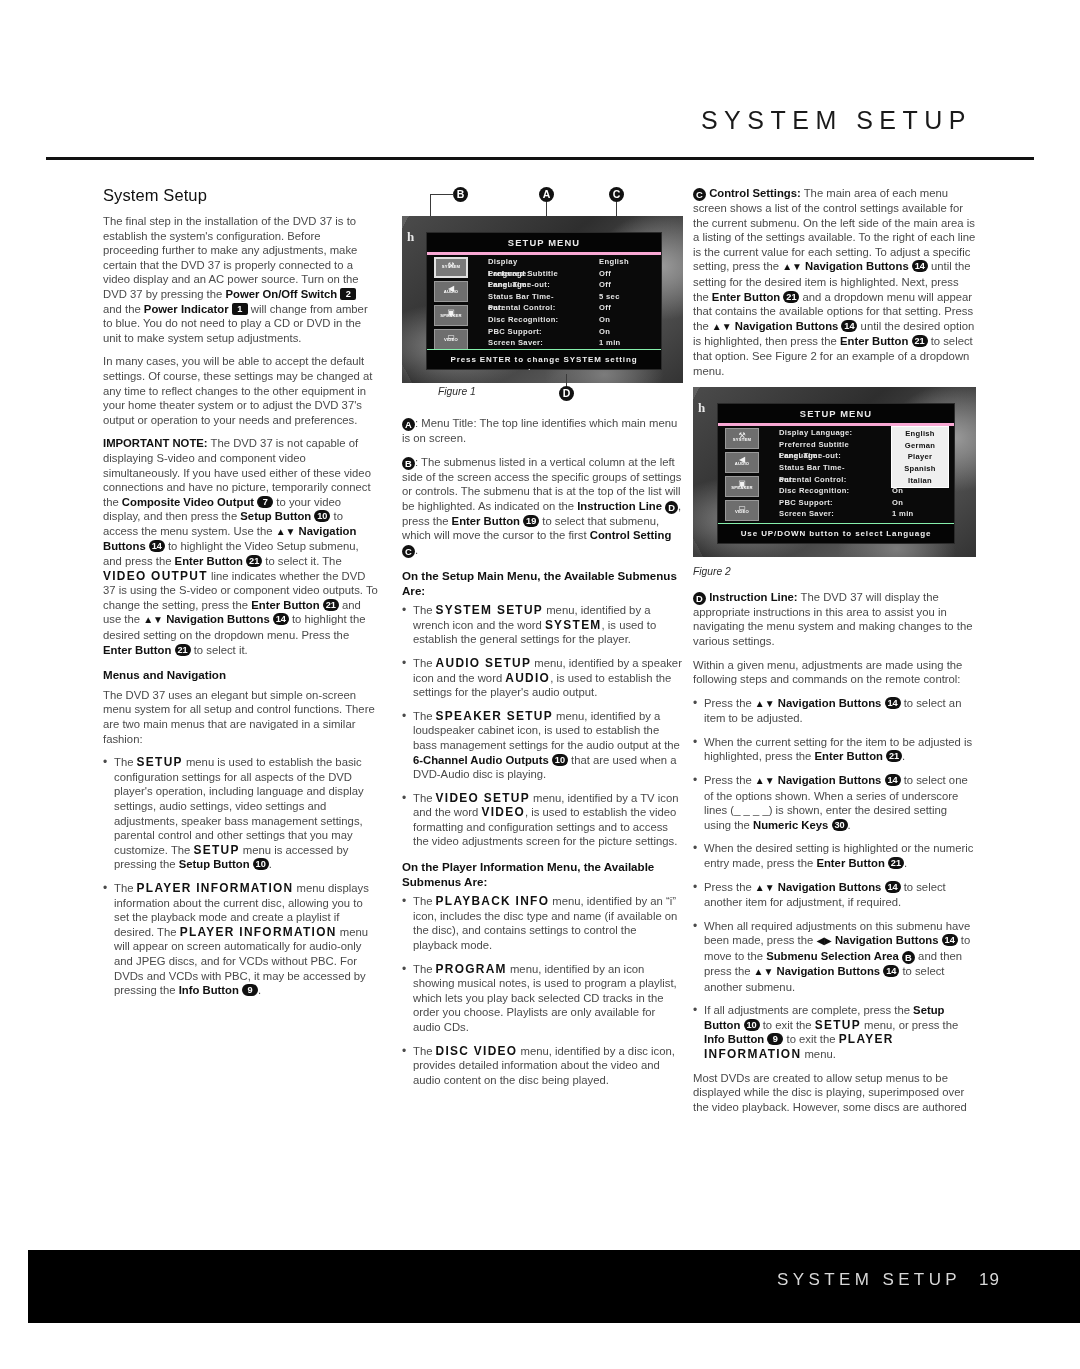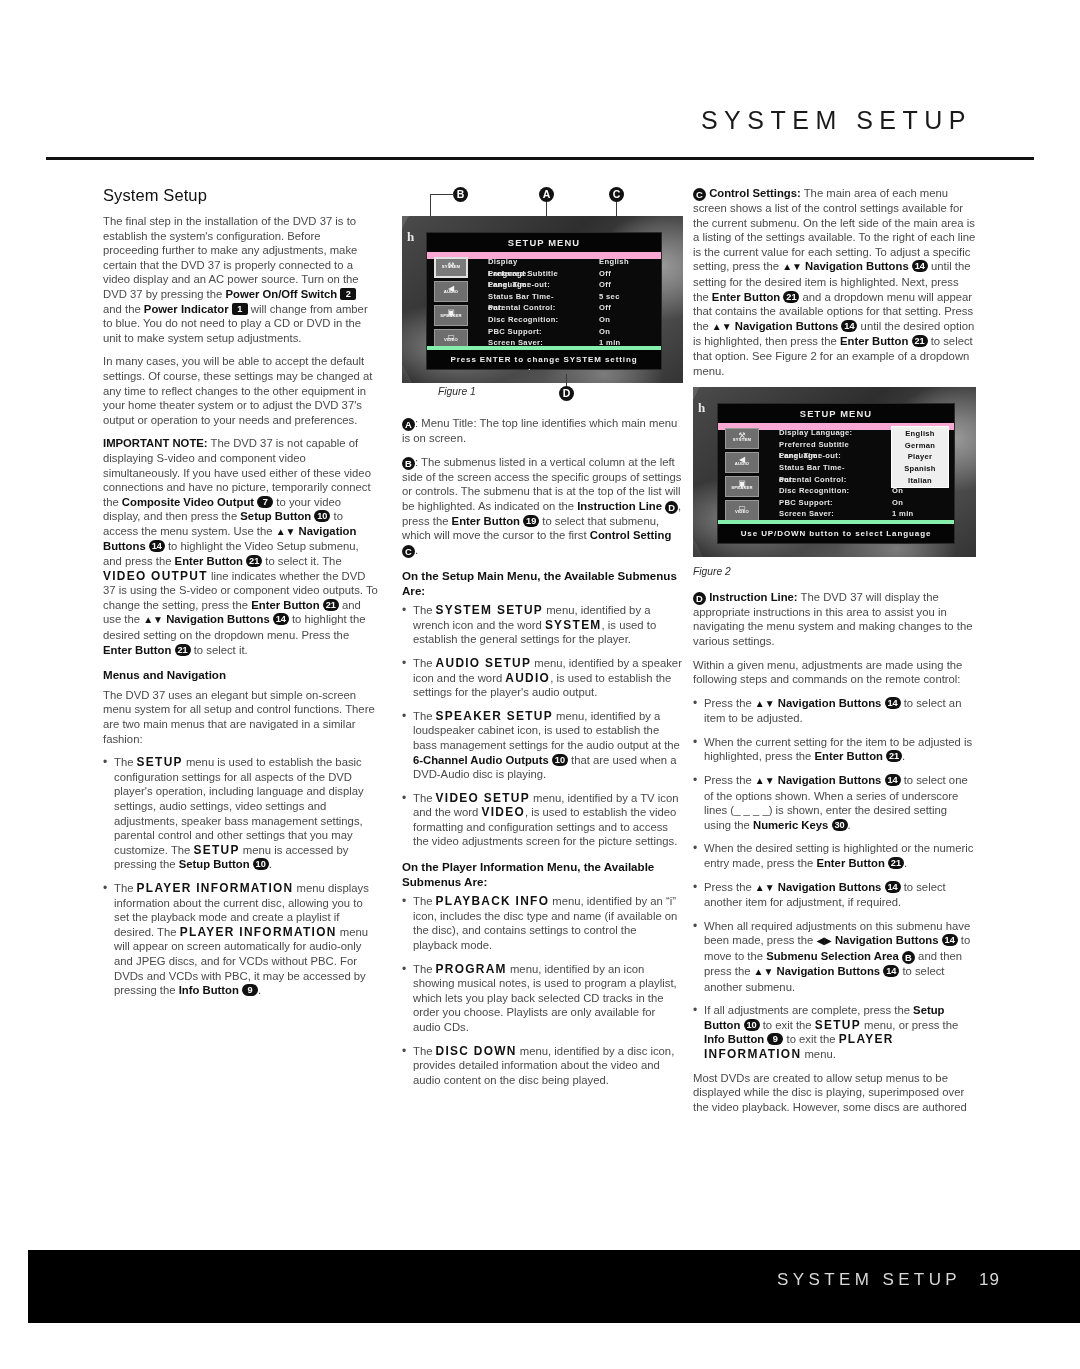--- a/index.html
+++ b/index.html
@@ -221,21 +221,21 @@
   }
   .osd-title {
     position: relative;
     height: 19px;
     line-height: 19px;
     text-align: center;
     color: #e9e9e9;
     font-size: 9.4px;
     font-weight: bold;
     letter-spacing: 1.1px;
-    border-bottom: 7px solid #f9a8d4;
+    border-bottom: 3px solid #f9a8d4;
     background: #050505;
   }
   .osd-body {
     position: absolute;
     left: 0; right: 0;
     top: 20px;
     bottom: 20px;
     display: flex;
   }
   .osd-side {
@@ -315,21 +315,21 @@
   .osd-instr {
     position: absolute;
     left: 0; right: 0; bottom: 0;
     height: 19px;
     line-height: 19px;
     text-align: center;
     color: #f0f0f0;
     font-size: 8px;
     font-weight: bold;
     letter-spacing: 0.9px;
-    border-top: 4px solid #86efac;
+    border-top: 1px solid #86efac;
     background: #050505;
   }
 
   .osd-hook {
     position: absolute;
     left: 5px;
     top: 14px;
     color: #e8e8e8;
     font-size: 13px;
     font-weight: bold;
@@ -488,21 +488,21 @@
       <li><span>The </span><span class="osd">AUDIO SETUP</span><span> menu, identified by a speaker icon and the word </span><span class="osd">AUDIO</span><span>, is used to establish the settings for the player's audio output.</span></li>
       <li><span>The </span><span class="osd">SPEAKER SETUP</span><span> menu, identified by a loudspeaker cabinet icon, is used to establish the bass management settings for the audio output at the </span><b>6-Channel Audio Outputs</b>&nbsp;<span class="cal">10</span><span> that are used when a DVD-Audio disc is playing.</span></li>
       <li><span>The </span><span class="osd">VIDEO SETUP</span><span> menu, identified by a TV icon and the word </span><span class="osd">VIDEO</span><span>, is used to establish the video formatting and configuration settings and to access the video adjustments screen for the picture settings.</span></li>
     </ul>
 
     <h3 class="sub-title">On the Player Information Menu, the Available Submenus Are:</h3>
 
     <ul class="bl">
       <li><span>The </span><span class="osd">PLAYBACK INFO</span><span> menu, identified by an “i” icon, includes the disc type and name (if available on the disc), and contains settings to control the playback mode.</span></li>
       <li><span>The </span><span class="osd">PROGRAM</span><span> menu, identified by an icon showing musical notes, is used to program a playlist, which lets you play back selected CD tracks in the order you choose. Playlists are only available for audio CDs.</span></li>
-      <li><span>The </span><span class="osd">DISC DOWN</span><span> menu, identified by a disc icon, provides detailed information about the video and audio content on the disc being played.</span></li>
+      <li><span>The </span><span class="osd">DISC VIDEO</span><span> menu, identified by a disc icon, provides detailed information about the video and audio content on the disc being played.</span></li>
     </ul>
   </div>
 
   <div class="col col-3">
 
     <p><span class="calL">C</span> <b>Control Settings:</b><span> The main area of each menu screen shows a list of the control settings available for the current submenu. On the left side of the main area is a listing of the settings available. To the right of each line is the current value for each setting. To adjust a specific setting, press the </span><span class="navarr">▲▼</span> <b>Navigation Buttons</b>&nbsp;<span class="cal">14</span><span> until the setting for the desired item is highlighted. Next, press the </span><b>Enter Button</b>&nbsp;<span class="cal">21</span><span> and a dropdown menu will appear that contains the available options for that setting. Press the </span><span class="navarr">▲▼</span> <b>Navigation Buttons</b>&nbsp;<span class="cal">14</span><span> until the desired option is highlighted, then press the </span><b>Enter Button</b>&nbsp;<span class="cal">21</span><span> to select that option. See Figure 2 for an example of a dropdown menu.</span></p>
 
     <div class="fig-img f2" style="margin-top:3px;">
       <div class="fig-bg"></div>
       <div class="osd-hook">h</div>

